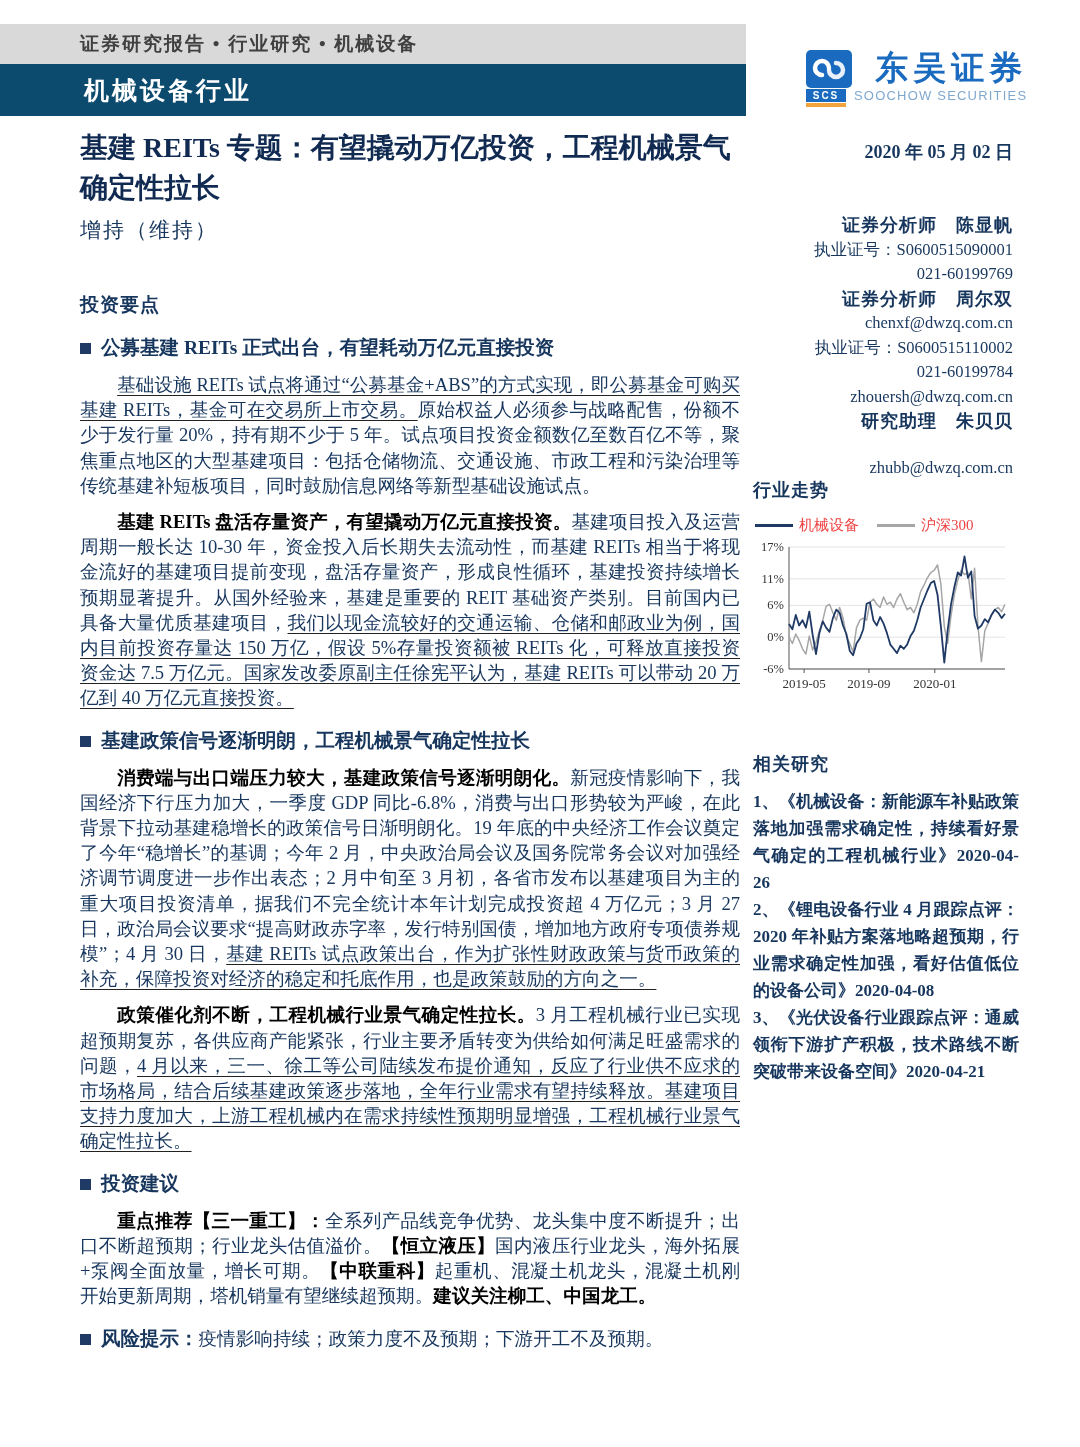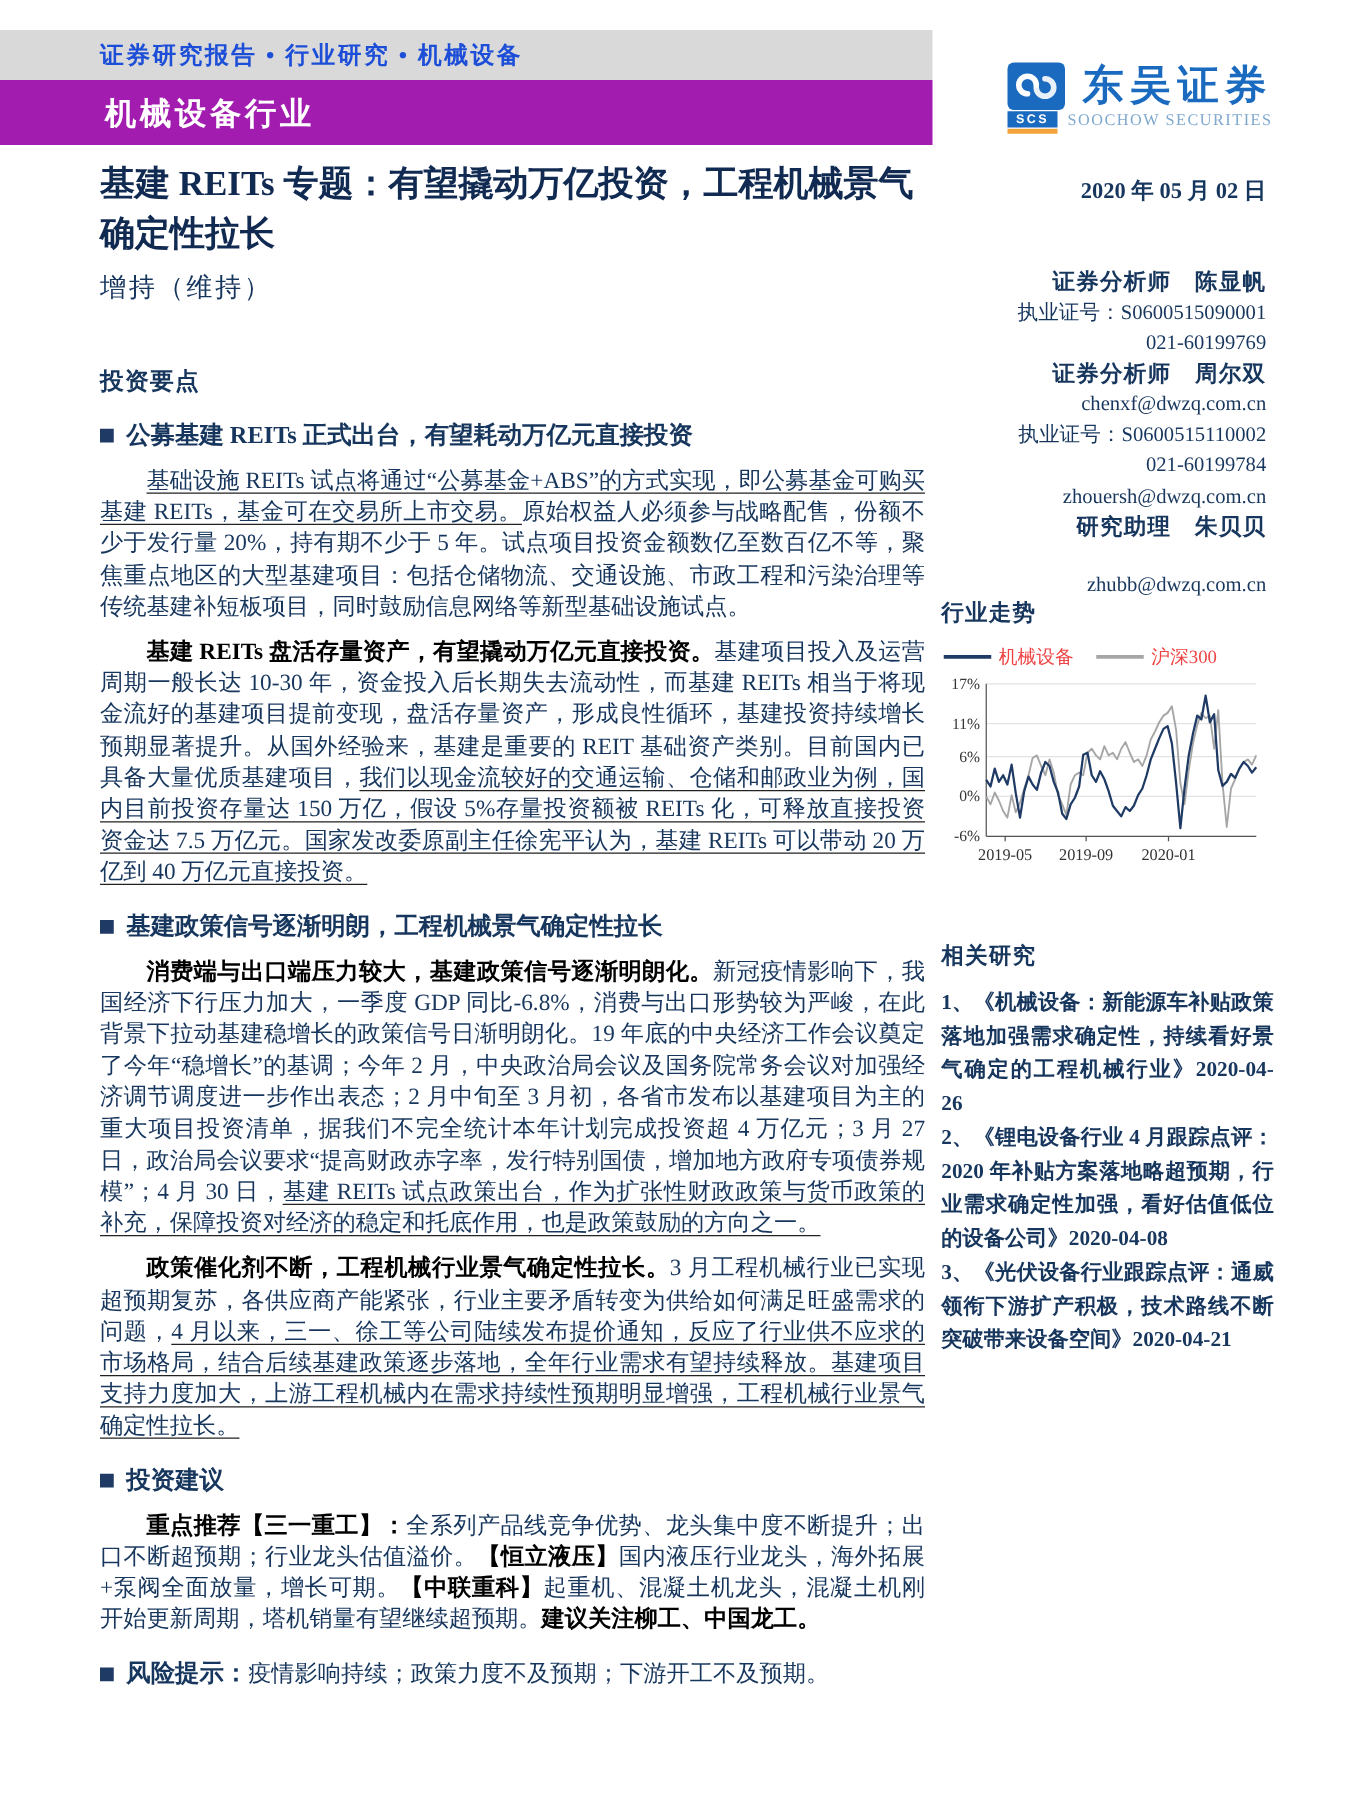--- a/index.html
+++ b/index.html
@@ -4,34 +4,34 @@
 <style>
   html,body{margin:0;padding:0;}
   body{
     width:1080px;height:1447px;position:relative;background:#ffffff;
     font-family:"Liberation Serif","DejaVu Serif",serif;
     color:#17365d;overflow:hidden;
   }
   
   .topbar{position:absolute;left:0;top:24px;width:746px;height:40px;background:#d9d9d9;
     display:flex;align-items:center;}
-  .topbar-text{margin-left:80px;font-size:19px;font-weight:bold;color:#1d4ed8;letter-spacing:2px;}
-  .industrybar{position:absolute;left:0;top:64px;width:746px;height:52px;background:#a21caf;
+  .topbar-text{margin-left:80px;font-size:19px;font-weight:bold;color:#404040;letter-spacing:2px;}
+  .industrybar{position:absolute;left:0;top:64px;width:746px;height:52px;background:#0c4a6e;
     display:flex;align-items:center;}
   .industrybar-text{margin-left:84px;font-size:25px;font-weight:bold;color:#ffffff;letter-spacing:3px;}
   
   .logo{position:absolute;left:806px;top:50px;display:flex;align-items:flex-start;}
   .logo-badge{width:40px;display:flex;flex-direction:column;align-items:stretch;}
   .logo-badge .sq{width:46px;height:38px;background:#1a6bbf;border-radius:5px;display:flex;align-items:center;justify-content:center;}
   .logo-badge .scs{height:13px;background:#1a6bbf;color:#ffffff;font-family:"Liberation Sans",sans-serif;
     font-weight:bold;font-size:10px;text-align:center;line-height:13px;letter-spacing:2px;margin-top:1px;}
   .logo-badge .orange{height:4px;background:#f2a33c;margin-top:1px;}
   .logo-words{margin-left:8px;text-align:right;}
   .logo-cn{font-size:33px;font-weight:bold;color:#1a6bbf;letter-spacing:5px;line-height:36px;font-family:"Liberation Sans",sans-serif;}
-  .logo-en{font-size:13px;color:#7fa8cf;letter-spacing:1.2px;font-family:Liberation Serif, serif;margin-top:2px;}
+  .logo-en{font-size:13px;color:#7fa8cf;letter-spacing:1.2px;font-family:Liberation Sans, sans-serif;margin-top:2px;}
   
   .report-title{position:absolute;left:80px;top:128px;width:665px;font-size:28px;font-weight:bold;
     color:#112a52;line-height:40px;}
   .rating{position:absolute;left:80px;top:216px;font-size:21px;color:#17365d;letter-spacing:2px;}
   
   .date{position:absolute;left:755px;top:140px;width:258px;text-align:right;font-size:18px;font-weight:bold;color:#17365d;}
   .contacts{position:absolute;left:720px;top:190px;width:293px;text-align:right;margin-top:23px;}
   .c-line{line-height:24.5px;font-size:16.5px;color:#17365d;}
   .c-line.role{font-size:18px;font-weight:bold;letter-spacing:1px;}
   .c-line.gap{height:22px;}

